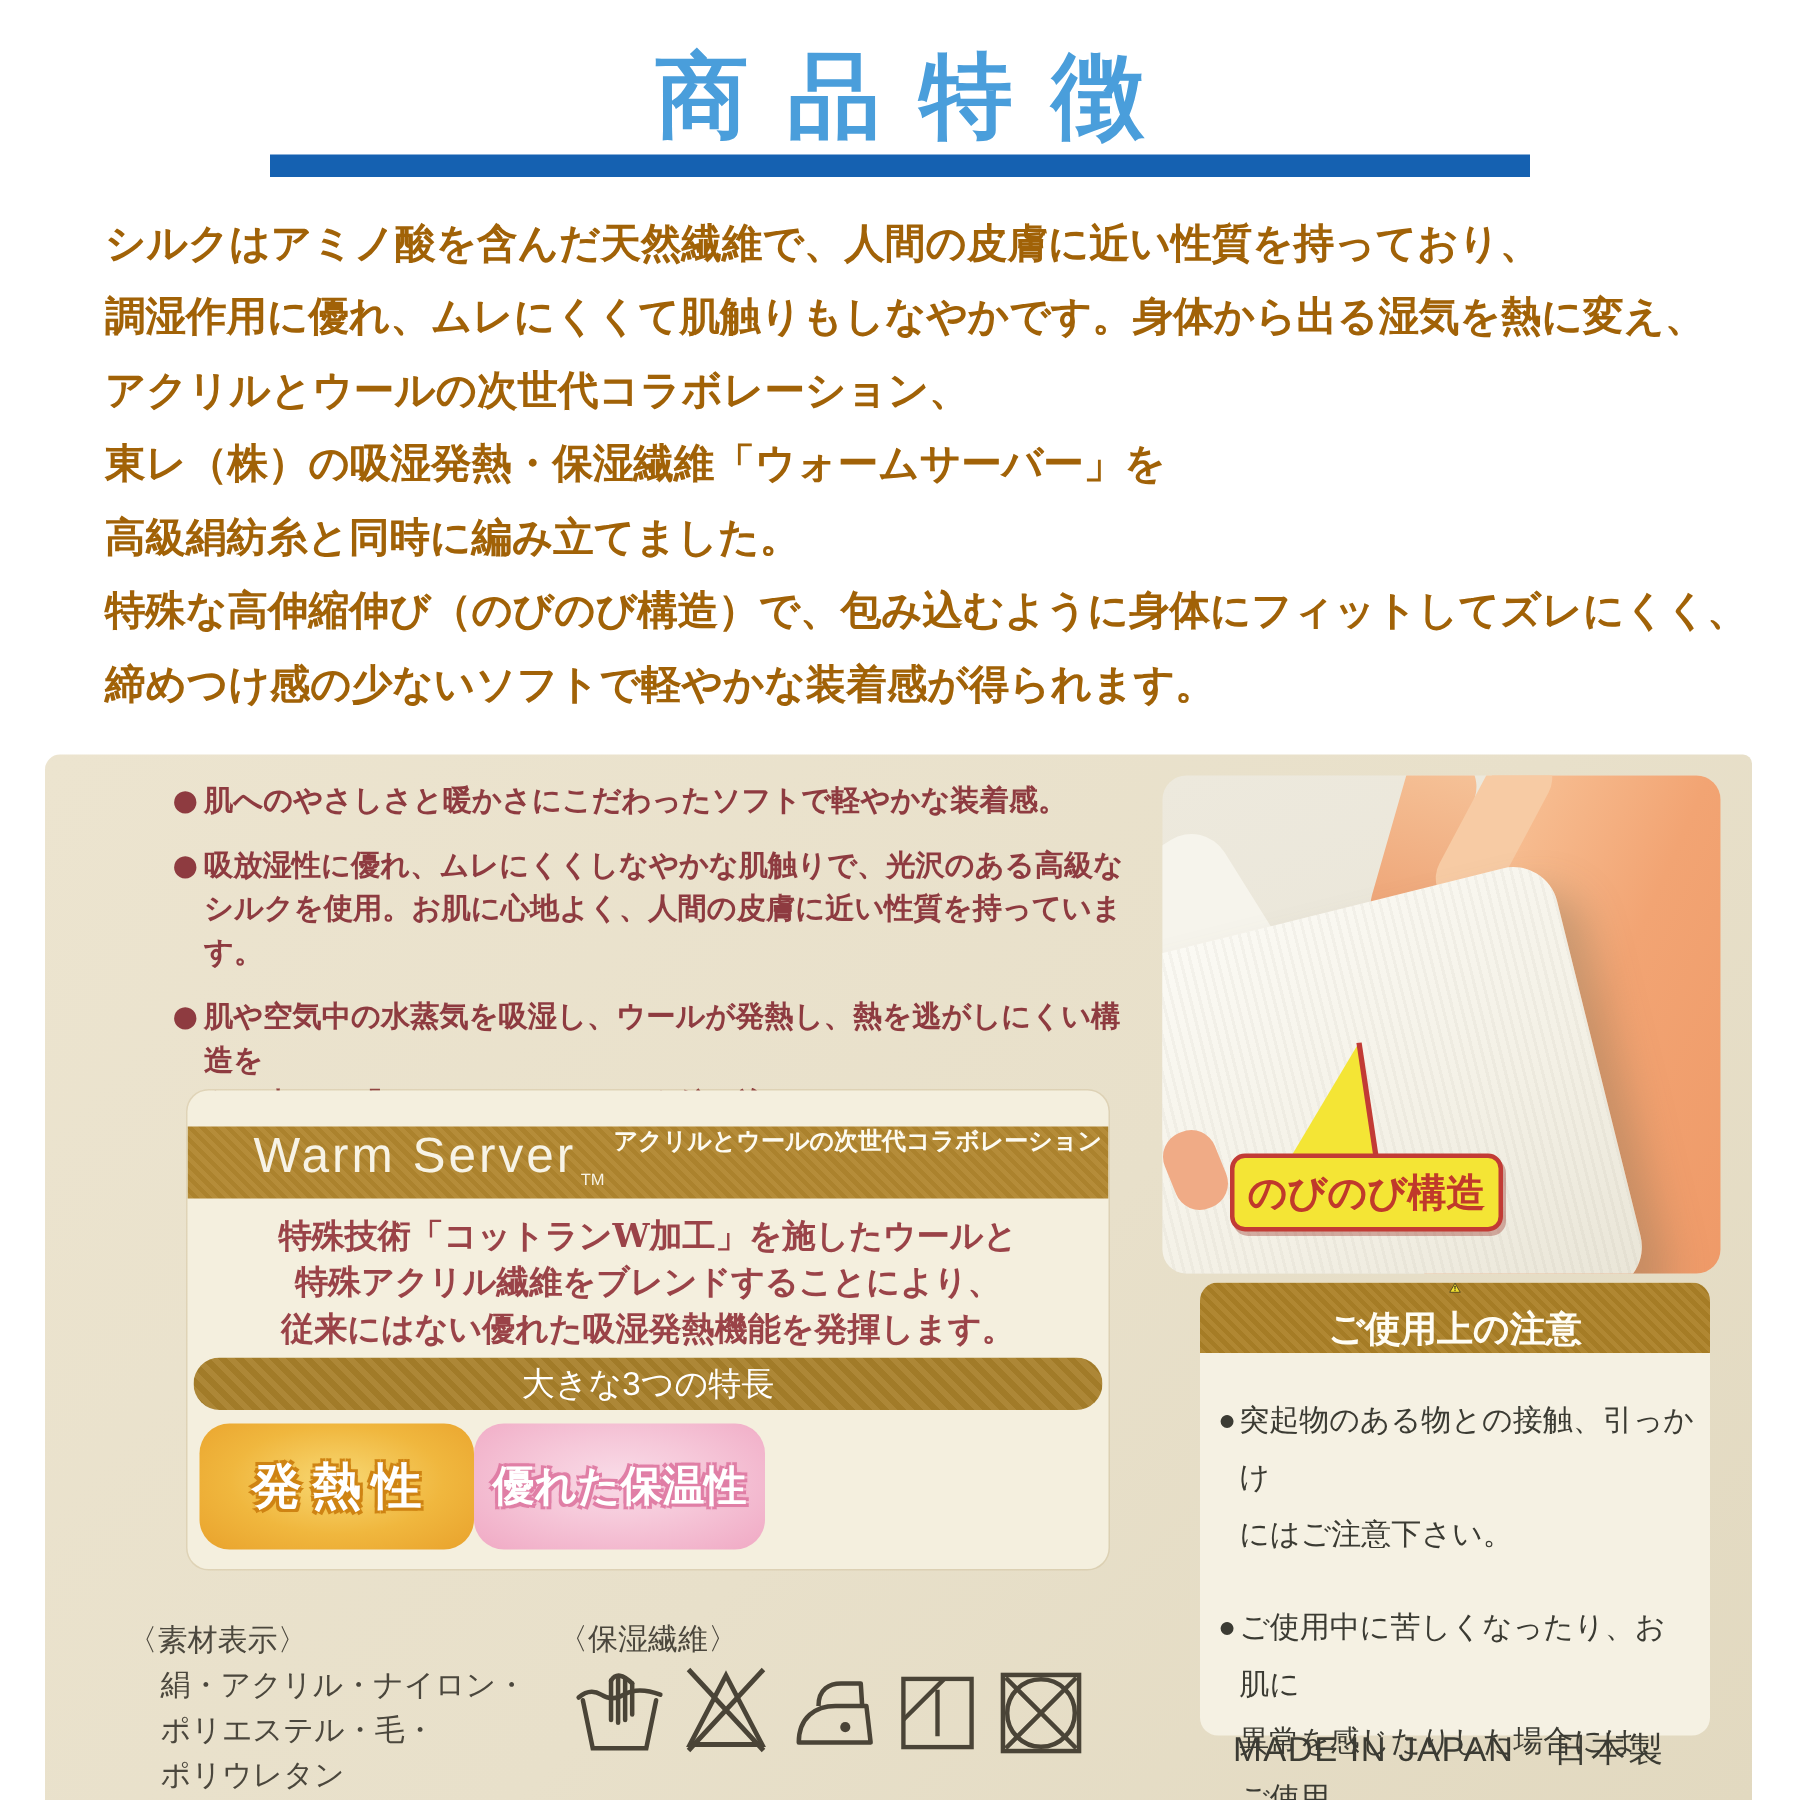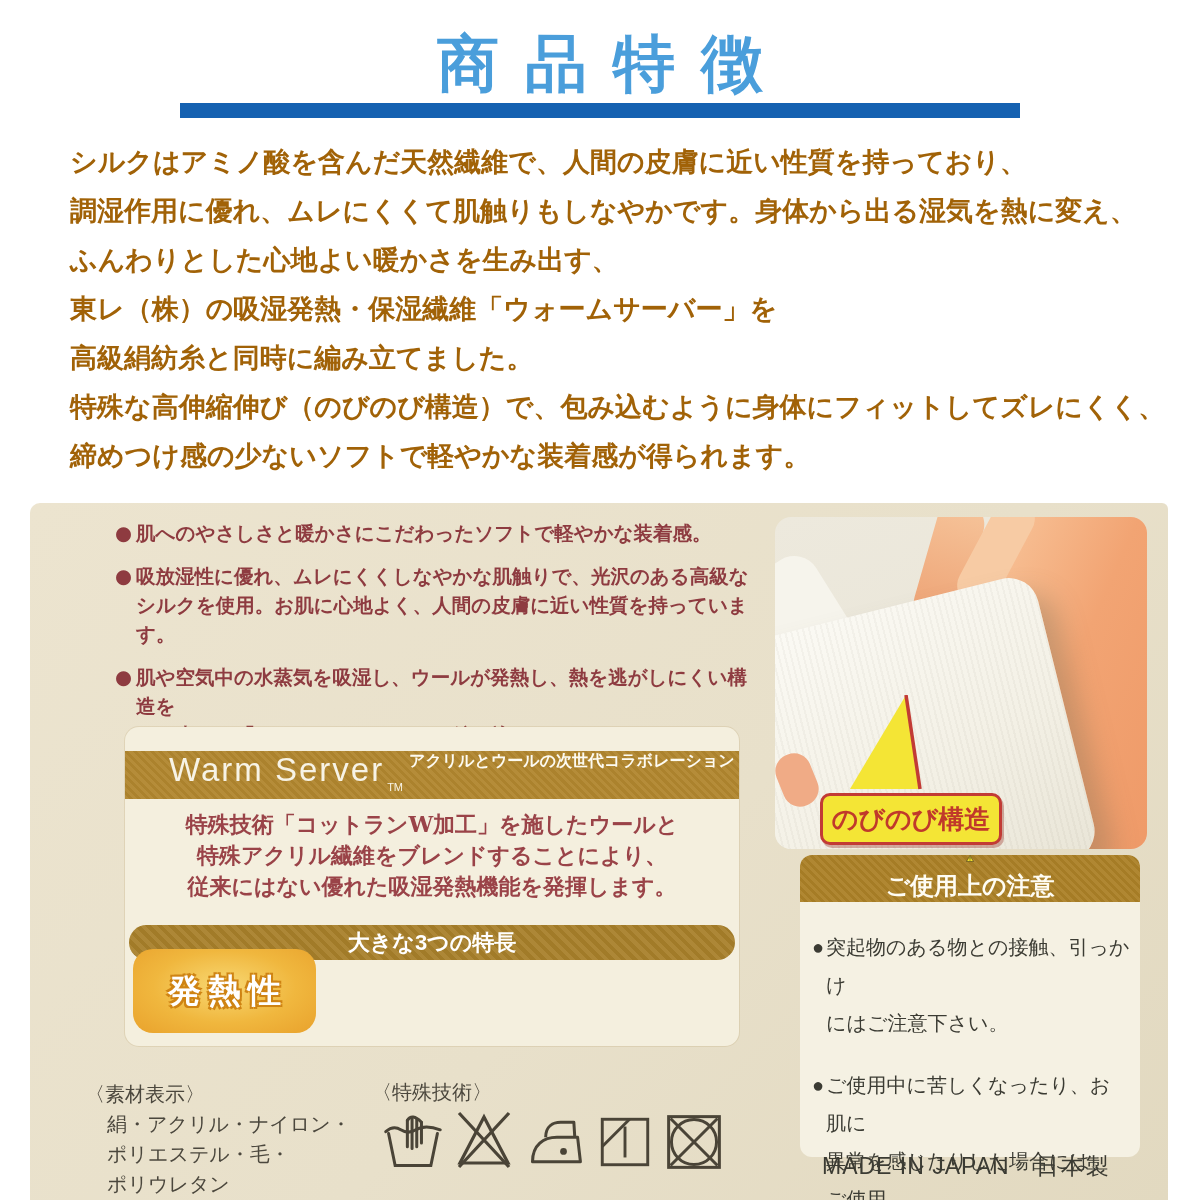--- a/index.html
+++ b/index.html
@@ -35,21 +35,21 @@
              background-image:repeating-linear-gradient(45deg,rgba(255,255,255,.05) 0 3px,rgba(0,0,0,.03) 3px 6px);
              display:flex;align-items:flex-start;padding-left:44px;margin-top:24px;}
   .ws-logo{color:#f7f3e6;font-size:33px;font-weight:300;letter-spacing:2px;}
   .ws-tm{color:#f7f3e6;font-size:11px;align-self:flex-end;margin:0 6px 6px 3px;}
   .ws-tagline{color:#fdfbf2;font-size:16px;font-weight:bold;}
   .ws-desc{margin-top:10px;text-align:center;color:#9a4348;font-size:22px;line-height:31px;
            font-family:"DejaVu Serif","Liberation Serif",serif;font-weight:bold;}
   .ws-pill{position:absolute;left:4px;right:4px;top:178px;height:35px;border-radius:18px;
            background:#a8802a;
            background-image:repeating-linear-gradient(45deg,rgba(255,255,255,.06) 0 4px,rgba(0,0,0,.04) 4px 8px);
-           color:#fff;font-size:22px;font-weight:bold;display:flex;align-items:center;justify-content:center;margin-top:20px;}
+           color:#fff;font-size:22px;font-weight:normal;display:flex;align-items:center;justify-content:center;}
   .badges{position:absolute;left:8px;top:222px;width:600px;display:flex;}
   .badge{height:84px;border-radius:20px;display:flex;align-items:center;justify-content:center;
          color:#fff;font-weight:900;}
   .badge-heat{width:183px;font-size:33px;letter-spacing:7px;text-indent:7px;
         background:radial-gradient(ellipse at 50% 45%,#f8d873 0%,#f0b73e 55%,#e9a22c 100%);
         text-shadow:0 0 3px #cf8414,2px 2px 0 #cf8414,-2px 2px 0 #cf8414,2px -2px 0 #cf8414,-2px -2px 0 #cf8414;}
   .badge-warm{width:194px;font-size:28px;
         background:radial-gradient(ellipse at 50% 45%,#f9dcе8 0%,#f6c9da 40%,#f0a9c4 100%);
         background:radial-gradient(ellipse at 50% 45%,#f9dce8 0%,#f6c9da 40%,#f0a9c4 100%);
         text-shadow:0 0 3px #e07fa6,2px 2px 0 #e07fa6,-2px 2px 0 #e07fa6,2px -2px 0 #e07fa6,-2px -2px 0 #e07fa6;}
@@ -78,21 +78,21 @@
   .ph-knit{position:absolute;left:-48px;top:92px;width:344px;height:290px;border-radius:30px;
           background:linear-gradient(160deg,#fcfbf6 0%,#f3f0e5 60%,#e9e5d7 100%);
           transform:rotate(-14deg);box-shadow:14px 20px 26px rgba(120,108,84,.35);}
   .ph-knit::after{content:"";position:absolute;inset:0;border-radius:30px;
           background:repeating-linear-gradient(90deg,rgba(90,80,60,.045) 0 2px,transparent 2px 6px);}
   .ph-thumb{position:absolute;left:4px;top:236px;width:36px;height:54px;border-radius:17px;
           background:#f0ab86;transform:rotate(-22deg);}
 
   
   .callout-pointer{position:absolute;left:812px;top:192px;}
-  .callout{position:absolute;left:790px;top:290px;width:176px;height:46px;background:#f4e535;
+  .callout{position:absolute;left:790px;top:266px;width:176px;height:46px;background:#f4e535;
            border:3px solid #c23b35;border-radius:10px;box-shadow:2px 3px 0 rgba(150,40,30,.35);
            display:flex;align-items:center;justify-content:center;
            color:#c0392b;font-size:26px;font-weight:900;}
 
   
   .notice{position:absolute;left:770px;top:352px;width:340px;height:302px;background:#f5f1e3;
           border-radius:12px;}
   .notice-header{height:47px;background:#ac8127;border-radius:12px 12px 0 0;
           background-image:repeating-linear-gradient(45deg,rgba(255,255,255,.05) 0 3px,rgba(0,0,0,.04) 3px 6px);
           display:flex;align-items:center;justify-content:center;gap:8px;
@@ -108,21 +108,21 @@
 <body>
 
 <div class="page">
 
   <div class="title">商品特徴</div>
   <div class="title-bar"></div>
 
   <div class="intro">
     <div>シルクはアミノ酸を含んだ天然繊維で、人間の皮膚に近い性質を持っており、</div>
     <div>調湿作用に優れ、ムレにくくて肌触りもしなやかです。身体から出る湿気を熱に変え、</div>
-    <div>ふんわりとした心地よい暖かさを生み出す、</div>
+    <div>アクリルとウールの次世代コラボレーション、</div>
     <div>東レ（株）の吸湿発熱・保湿繊維「ウォームサーバー」を</div>
     <div>高級絹紡糸と同時に編み立てました。</div>
     <div>特殊な高伸縮伸び（のびのび構造）で、包み込むように身体にフィットしてズレにくく、</div>
     <div>締めつけ感の少ないソフトで軽やかな装着感が得られます。</div>
   </div>
 
   <div class="label-scan">
 
     <div class="lbl-bullets">
       <div class="lbl-bullet">
@@ -154,33 +154,34 @@
         <span class="ws-tagline">アクリルとウールの次世代コラボレーション</span>
       </div>
       <div class="ws-desc">
         <div>特殊技術「コットランW加工」を施したウールと</div>
         <div>特殊アクリル繊維をブレンドすることにより、</div>
         <div>従来にはない優れた吸湿発熱機能を発揮します。</div>
       </div>
       <div class="ws-pill">大きな3つの特長</div>
       <div class="badges">
         <div class="badge badge-heat">発熱性</div>
+        <div class="badge badge-warm">優れた保温性</div>
       </div>
     </div>
 
     <div class="material">
       <div>〈素材表示〉</div>
       <div class="mat-lines">
         <div>絹・アクリル・ナイロン・</div>
         <div>ポリエステル・毛・</div>
         <div>ポリウレタン</div>
       </div>
     </div>
 
-    <div class="washing">〈特殊技術〉</div>
+    <div class="washing">〈保湿繊維〉</div>
     <div class="wash-symbols">
       <svg width="62" height="62" viewBox="0 0 66 66">
         <g fill="none" stroke="#4a4437" stroke-width="3.2" stroke-linecap="round">
           <path d="M4,22 Q12,15 20,20 Q28,25 36,20 Q46,14 62,20"></path>
           <path d="M7,24 L14,58 L52,58 L59,24"></path>
           <path d="M27,10 L27,38 M32,8 L32,40 M37,9 L37,38 M42,12 L42,34"></path>
           <path d="M27,10 Q32,2 42,12"></path>
         </g>
       </svg>
       <svg width="66" height="66" viewBox="0 0 66 66">

